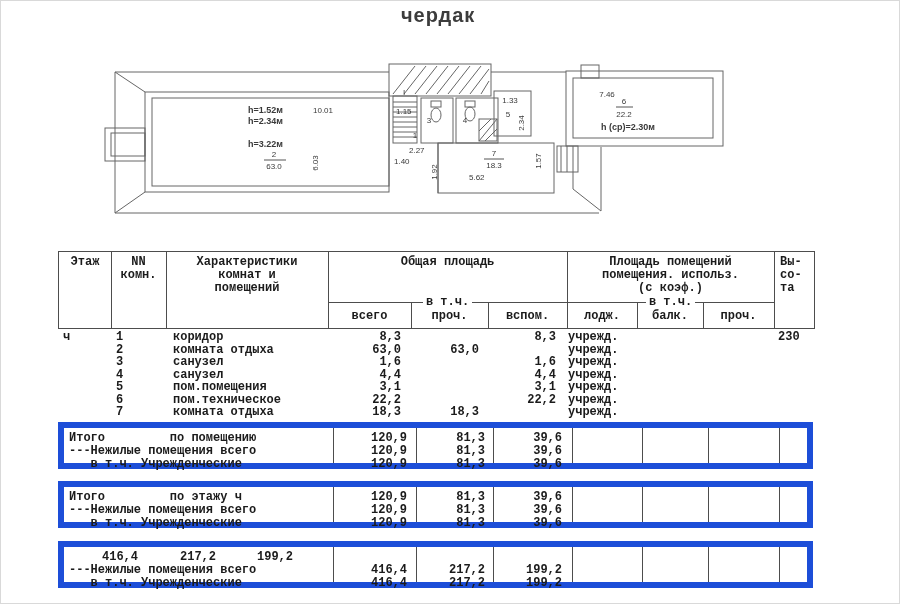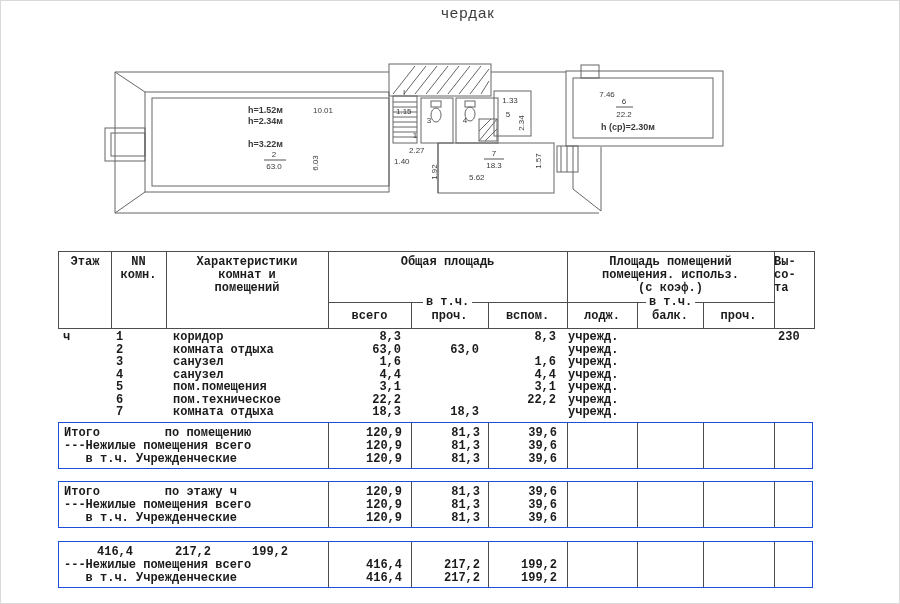--- a/index.html
+++ b/index.html
@@ -1,20 +1,20 @@
 <!DOCTYPE html>
 <html><head>
 <meta charset="utf-8">
 <style>
   html,body{margin:0;padding:0;background:#fff;}
   .page{position:relative;width:900px;height:604px;background:#ffffff;overflow:hidden;
         box-sizing:border-box;border:1px solid #d9d9d9;
         font-family:"Liberation Mono","DejaVu Sans Mono",monospace;color:#1b1b1b;}
-  .title{position:absolute;left:440px;top:3px;font-family:"Liberation Sans",sans-serif;
-         font-weight:normal;font-size:15px;color:#3c3c3c;letter-spacing:1px;}
+  .title{position:absolute;left:400px;top:3px;font-family:"Liberation Sans",sans-serif;
+         font-weight:bold;font-size:20px;color:#3c3c3c;letter-spacing:1px;}
   svg text{font-family:"Liberation Sans",sans-serif;fill:#3a3a3a;}
   .lblH{font-size:9px;font-weight:bold;}
   .lblD{font-size:8px;}
   
   .thead{position:absolute;left:57px;top:250px;width:755px;height:76px;border:1px solid #4d4d4d;}
   .vd{position:absolute;top:0;bottom:0;width:1px;background:#4d4d4d;}
   .vds{position:absolute;top:50px;bottom:0;width:1px;background:#4d4d4d;}
   .hcell{position:absolute;top:4px;text-align:center;font-size:12px;font-weight:bold;line-height:13px;white-space:pre;}
   .incl{position:absolute;top:50px;border-top:1px solid #4d4d4d;height:0;}
   .incl span{position:relative;top:-7px;display:block;margin:0 auto;width:max-content;
@@ -28,21 +28,21 @@
   .cn{width:55px;padding-left:6px;}
   .cna{width:162px;padding-left:8px;}
   .ct{width:83px;text-align:right;padding-right:9px;}
   .cm{width:77px;text-align:right;padding-right:8px;}
   .ca{width:79px;text-align:right;padding-right:10px;}
   .cu{width:70px;padding-left:2px;}
   .cb{width:66px;}
   .cp{width:71px;}
   .chh{width:40px;padding-left:5px;}
   
-  .tbox{position:absolute;left:57px;width:755px;height:47px;border:1px solid #1d4ed8;
+  .tbox{position:absolute;left:57px;width:755px;height:47px;border:6px solid #1d4ed8;
         box-sizing:border-box;padding-top:4px;}
   .trow{display:flex;height:13px;line-height:13px;font-size:12px;font-weight:bold;}
   .tc{box-sizing:border-box;white-space:pre;overflow:hidden;}
   .tl{width:269px;padding-left:5px;}
   .tt{width:83px;text-align:right;padding-right:9px;}
   .tm{width:77px;text-align:right;padding-right:8px;}
   .ta2{width:79px;text-align:right;padding-right:10px;}
 </style>
 </head>
 <body>
@@ -131,21 +131,21 @@
     <div class="vds" style="left:352px"></div>
     <div class="vds" style="left:429px"></div>
     <div class="vds" style="left:578px"></div>
     <div class="vds" style="left:644px"></div>
 
     <div class="hcell" style="left:0;width:52px">Этаж</div>
     <div class="hcell" style="left:52px;width:55px"><span>NN</span><br><span>комн.</span></div>
     <div class="hcell" style="left:107px;width:162px"><span>Характеристики</span><br><span>комнат и</span><br><span>помещений</span></div>
     <div class="hcell" style="left:269px;width:239px">Общая площадь</div>
     <div class="hcell" style="left:508px;width:207px"><span>Площадь помещений</span><br><span>помещения. использ.</span><br><span>(с коэф.)</span></div>
-    <div class="hcell" style="left:715px;width:40px;text-align:left;"><span>Вы-</span><br><span>со-</span><br><span>та</span></div>
+    <div class="hcell" style="left:715px;width:40px;text-align:left;padding-left:6px"><span>Вы-</span><br><span>со-</span><br><span>та</span></div>
 
     <div class="incl" style="left:269px;width:239px">
         <span>в т.ч.</span>
       </div>
     <div class="incl" style="left:508px;width:207px">
         <span>в т.ч.</span>
       </div>
 
     <div class="sub" style="left:269px;width:83px">всего</div>
     <div class="sub" style="left:352px;width:77px">проч.</div>

